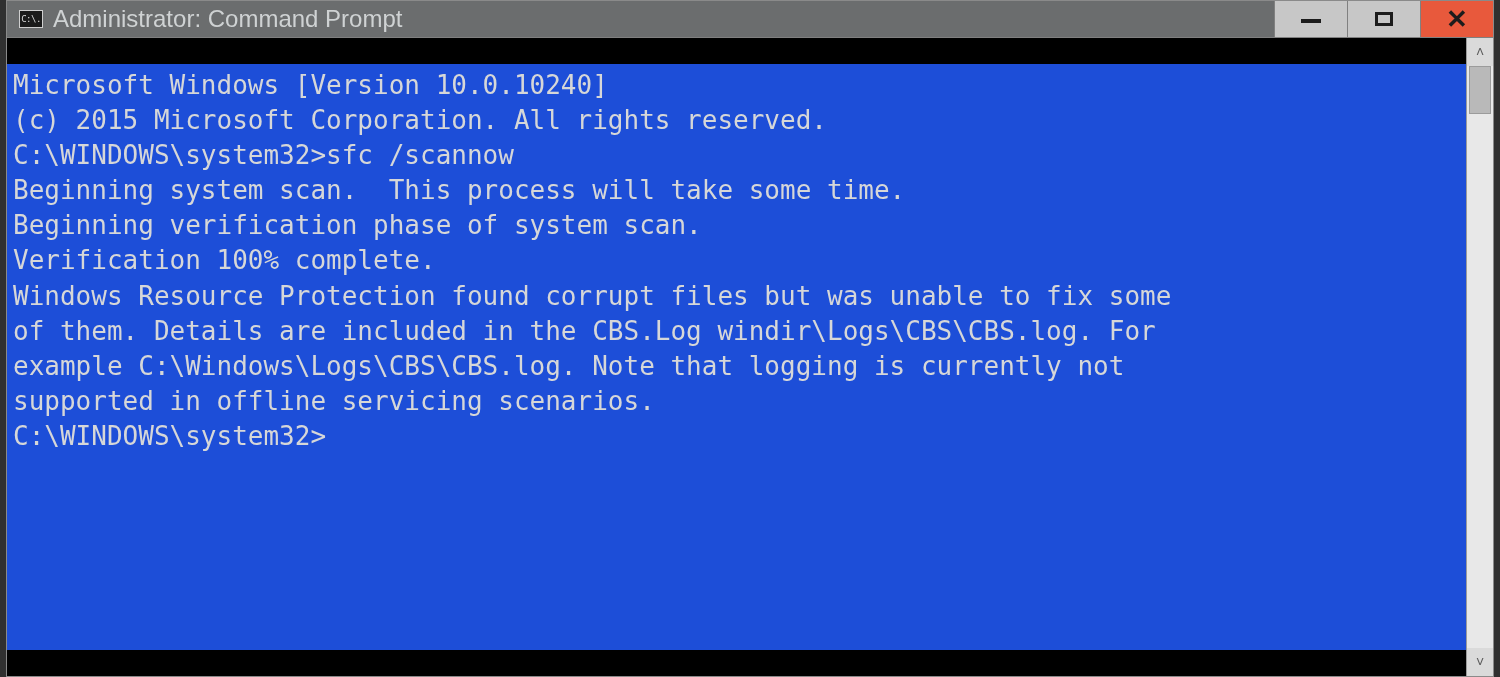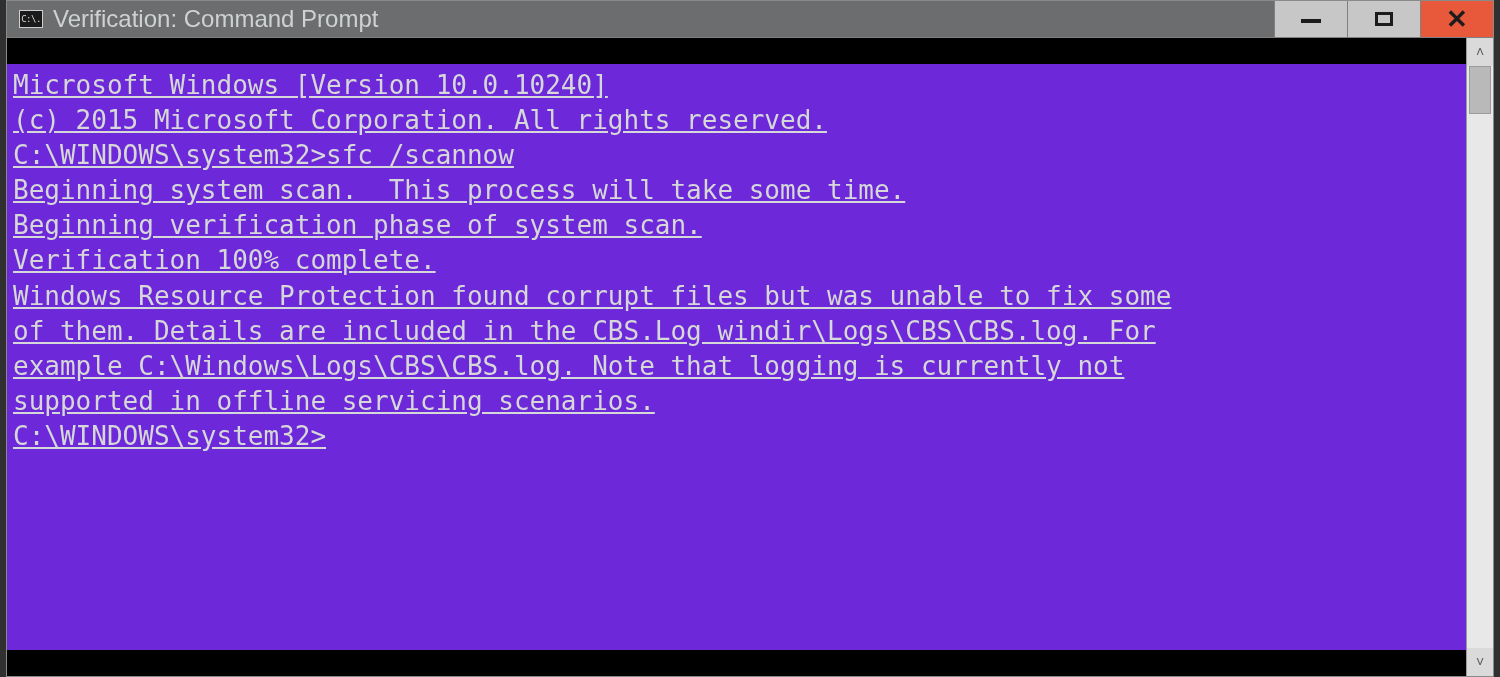--- a/index.html
+++ b/index.html
@@ -110,30 +110,29 @@
   }
 
   .client-area {
     flex: 1;
     display: flex;
     min-height: 0;
   }
 
   .console {
     flex: 1;
-    background: #6d28d9;
+    background: #1d4ed8;
     color: #d6d7d8;
     font-family: Consolas, "Lucida Console", monospace;
     font-size: 26px;
     line-height: 1.35;
     padding: 4px 6px 4px 6px;
     white-space: pre-wrap;
     word-break: break-word;
     overflow: hidden;
-    text-decoration: underline;
   }
 
   .scrollbar {
     width: 26px;
     background: #dcdcdc;
     display: flex;
     flex-direction: column;
     border-left: 1px solid #9b9b9b;
   }
   .scroll-arrow {
@@ -164,21 +163,21 @@
 </style>
 </head>
 <body>
 
 <div class="window">
 
   <div class="titlebar">
     <div class="app-icon">
       <span class="cmd-glyph">C:\.</span>
     </div>
-    <div class="title-text">Verification: Command Prompt</div>
+    <div class="title-text">Administrator: Command Prompt</div>
     <div class="spacer"></div>
     <div class="win-controls">
       <div class="win-btn minimize">
         <span class="g"></span>
       </div>
       <div class="win-btn maximize">
         <span class="g"></span>
       </div>
       <div class="win-btn close">
         <span class="g">✕</span>

